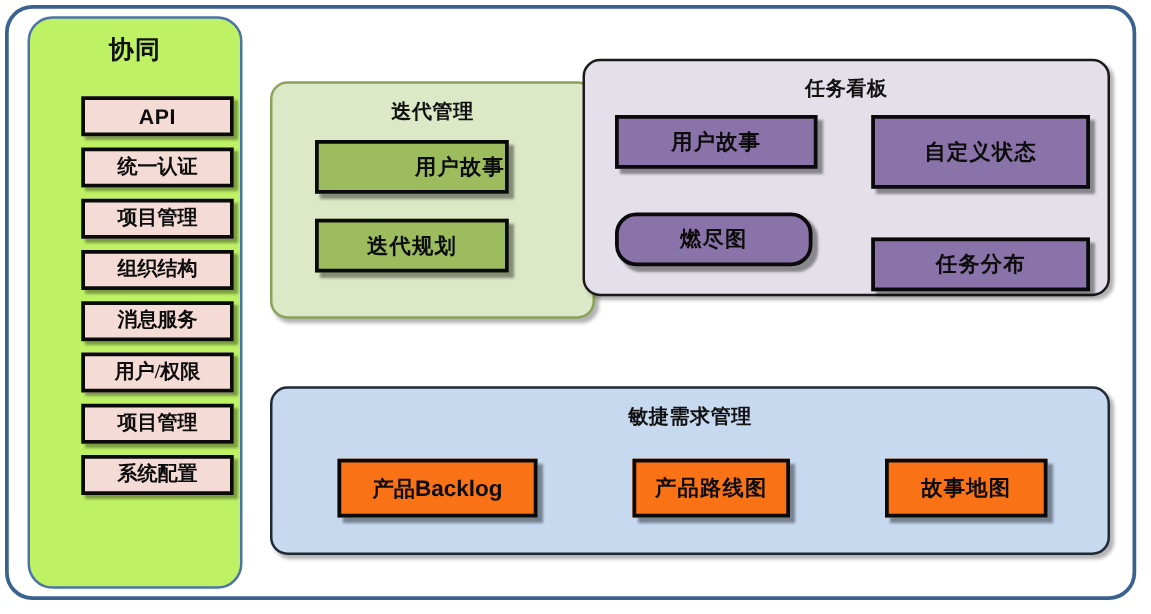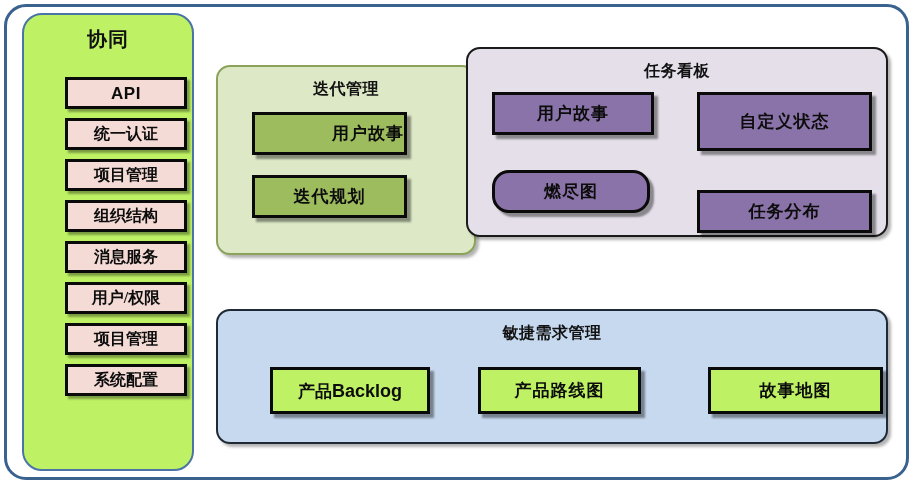--- a/index.html
+++ b/index.html
@@ -146,21 +146,21 @@
   .node span {
     font-family: "Liberation Serif", "DejaVu Serif", serif;
     font-size: 17px;
     font-weight: bold;
     color: #0c0c0c;
     line-height: 1;
     letter-spacing: 1px;
   }
   .node.green { background: #9dbc5e; }
   .node.purple { background: #8a73a8; }
-  .node.blue { background: #bef264; }
+  .node.blue { background: #f97316; }
 
   .node .latin-part {
     font-family: "Liberation Sans", "DejaVu Sans", sans-serif;
     font-size: 18px;
     font-weight: bold;
     letter-spacing: 0;
   }
   .node .cjk-part {
     font-family: "Liberation Serif", "DejaVu Serif", serif;
     font-size: 17px;
@@ -247,22 +247,22 @@
     </div>
   </div>
 
   <div class="group-panel panel-agile">
     <div class="group-title">敏捷需求管理</div>
 
     <div class="node blue" style="left:52px; top:56px; width:160px; height:47px;">
       <span><span class="cjk-part">产品</span><span class="latin-part">Backlog</span></span>
     </div>
 
-    <div class="node blue" style="left:260px; top:56px; width:163px; height:47px;">
+    <div class="node blue" style="left:288px; top:56px; width:126px; height:47px;">
       <span>产品路线图</span>
     </div>
 
-    <div class="node blue" style="left:490px; top:56px; width:175px; height:47px;">
+    <div class="node blue" style="left:490px; top:56px; width:130px; height:47px;">
       <span>故事地图</span>
     </div>
   </div>
 
 </div>
 
 </body></html>

